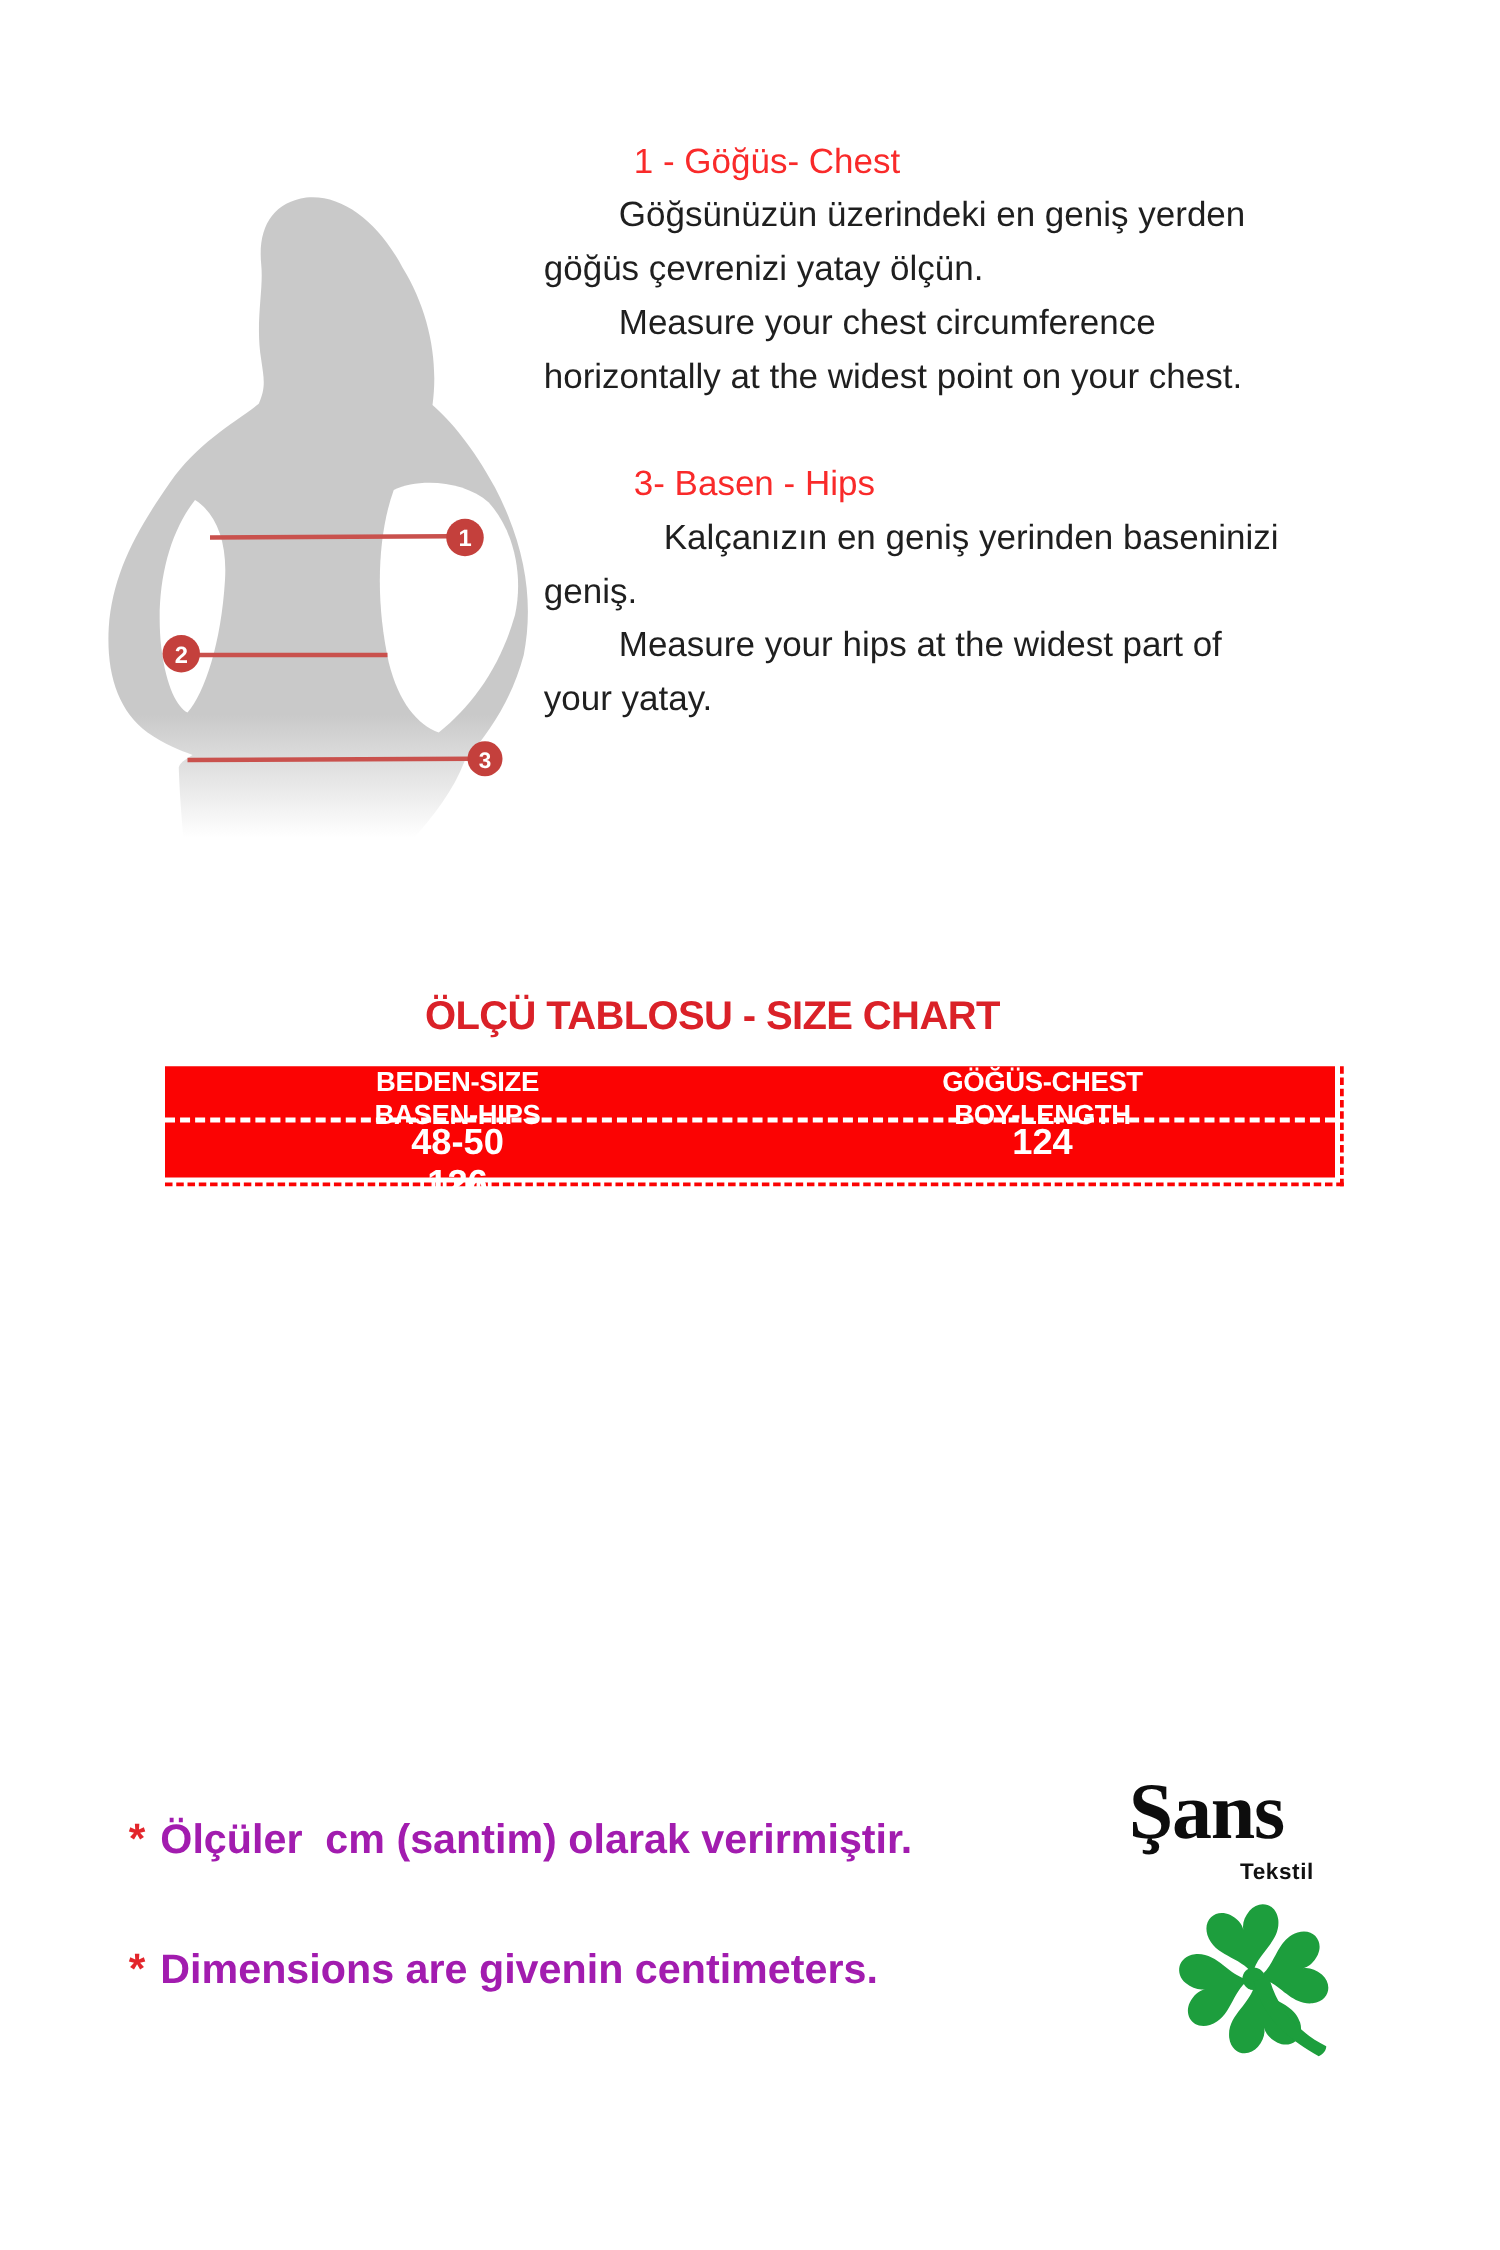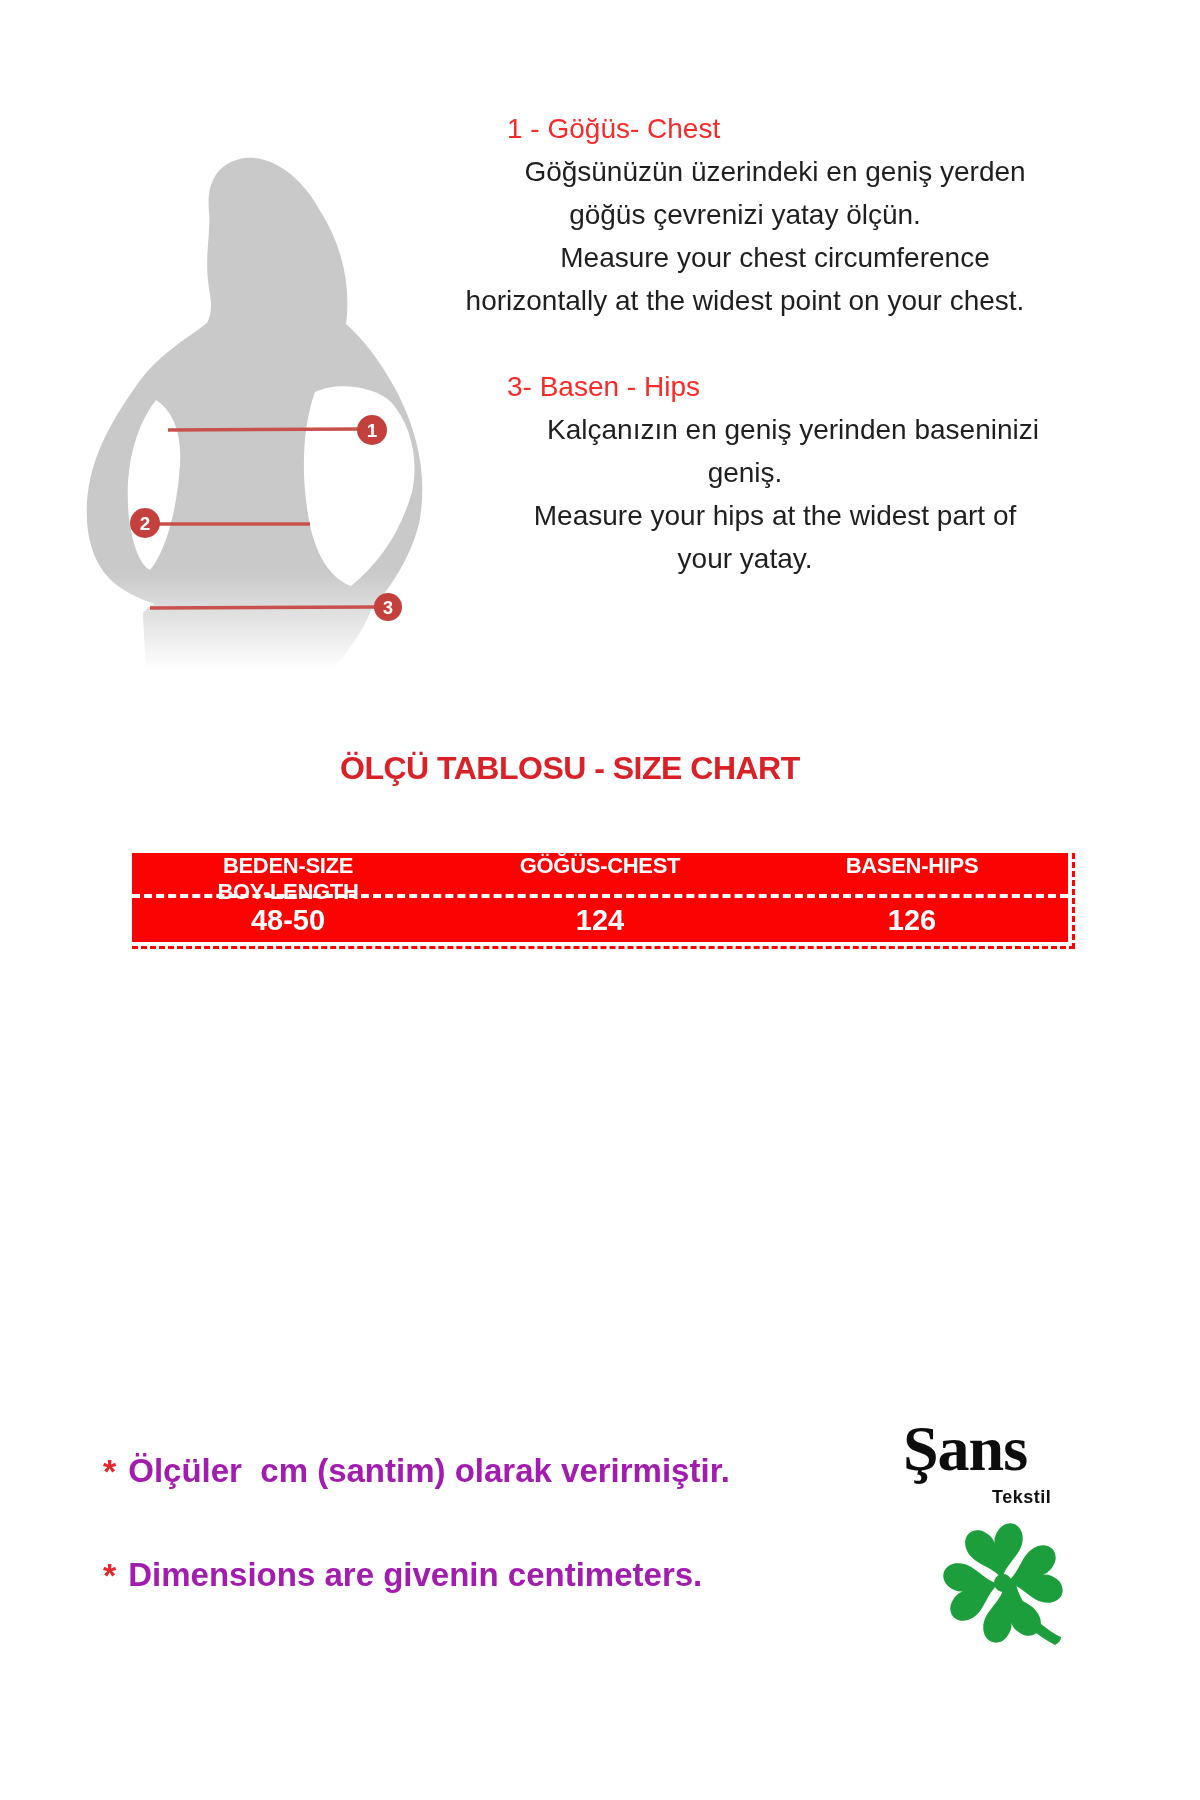--- a/index.html
+++ b/index.html
@@ -11,36 +11,36 @@
   }
   
   #figure-wrap{position:absolute; left:60px; top:130px; width:365px; height:545px;}
   
   #instructions{position:absolute; left:435px; top:82px; width:620px;margin-top:25px;}
   .sec + .sec{margin-top:43px;}
   .h{
     font-size:28px; line-height:43px; color:#f92a2a; padding-left:72px;
     white-space:pre;
   }
-  .ln{font-size:28px; line-height:43px; white-space:pre;text-align:center;}
+  .ln{font-size:28px; line-height:43px; white-space:pre;}
   .ind{padding-left:60px;}
   .ind-lg{padding-left:96px;}
   
   #size-title{
-    position:absolute; left:340px; top:750px; font-size:32px; font-weight:bold;
+    position:absolute; left:340px; top:794px; font-size:32px; font-weight:bold;
     color:#da2128; letter-spacing:-0.5px; white-space:pre;
   }
   #table-wrap{
     position:absolute; left:132px; top:853px; width:943px;
     background:#ffffff; border-right:3px dashed #fb0303;
     border-bottom:3px dashed #fb0303; padding:0 4px 4px 0;
     box-sizing:border-box;
   }
   #size-table{background:#fb0303; width:100%;}
-  .trow{display:grid; grid-template-columns:repeat(3,1fr);}
+  .trow{display:grid; grid-template-columns:repeat(2,1fr);}
   .trow.head{border-bottom:4px dashed #ffffff; height:41px;}
   .trow.vals{height:44px;}
   .cell{
     display:flex; align-items:center; justify-content:center;
     color:#ffffff; font-weight:bold;
   }
   .trow.head .cell{font-size:22px; letter-spacing:-0.3px;}
   .trow.vals .cell{font-size:29px;}
   
   .note{position:absolute; left:103px; display:flex; align-items:flex-start;}

